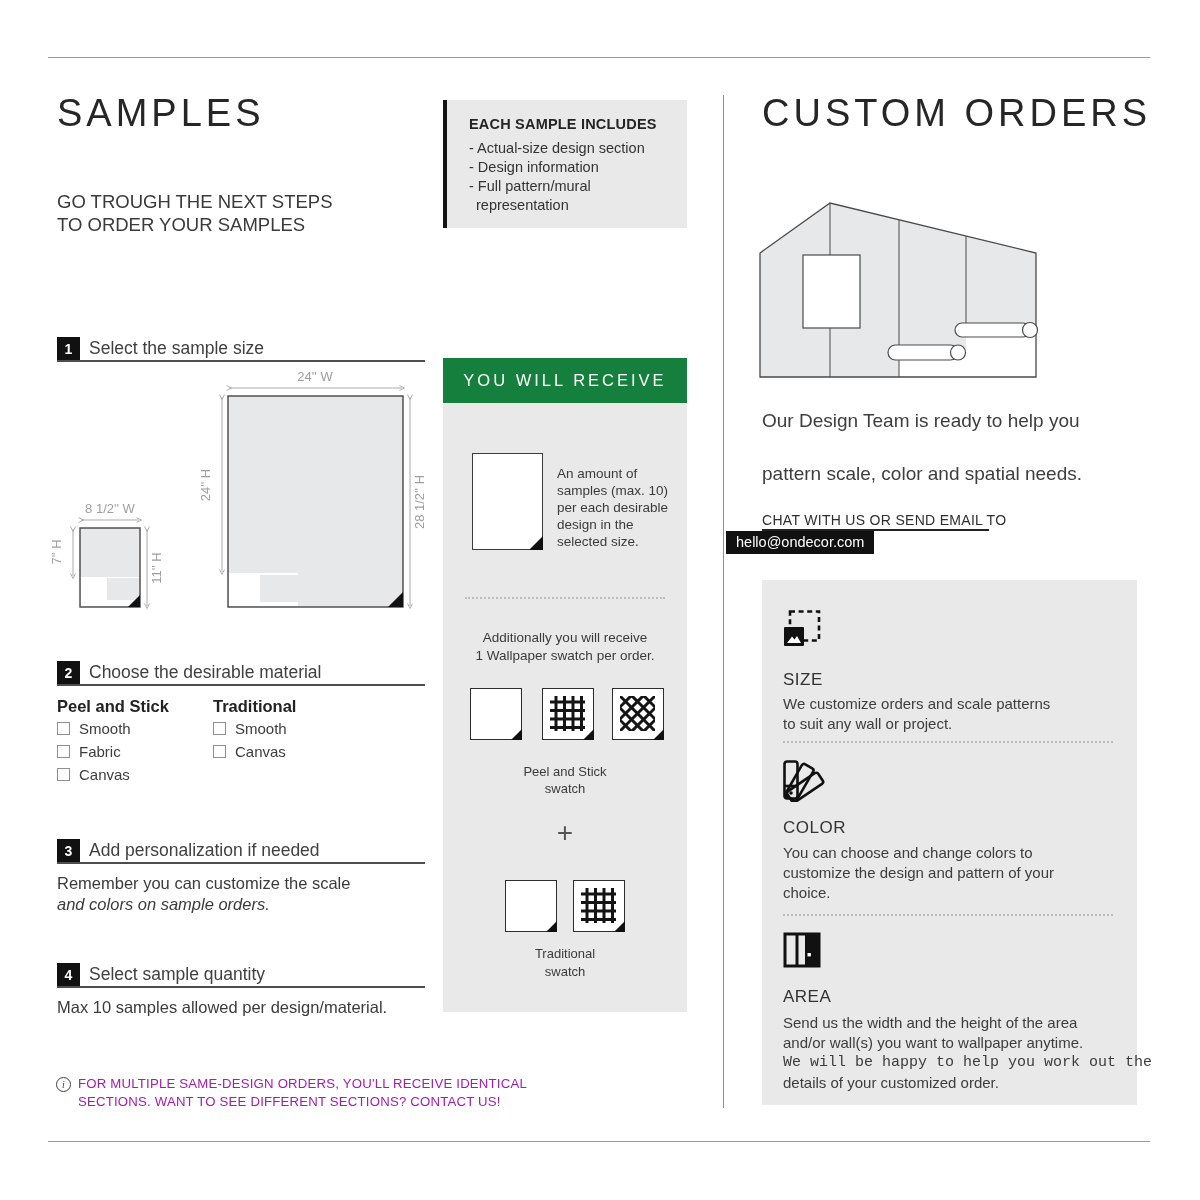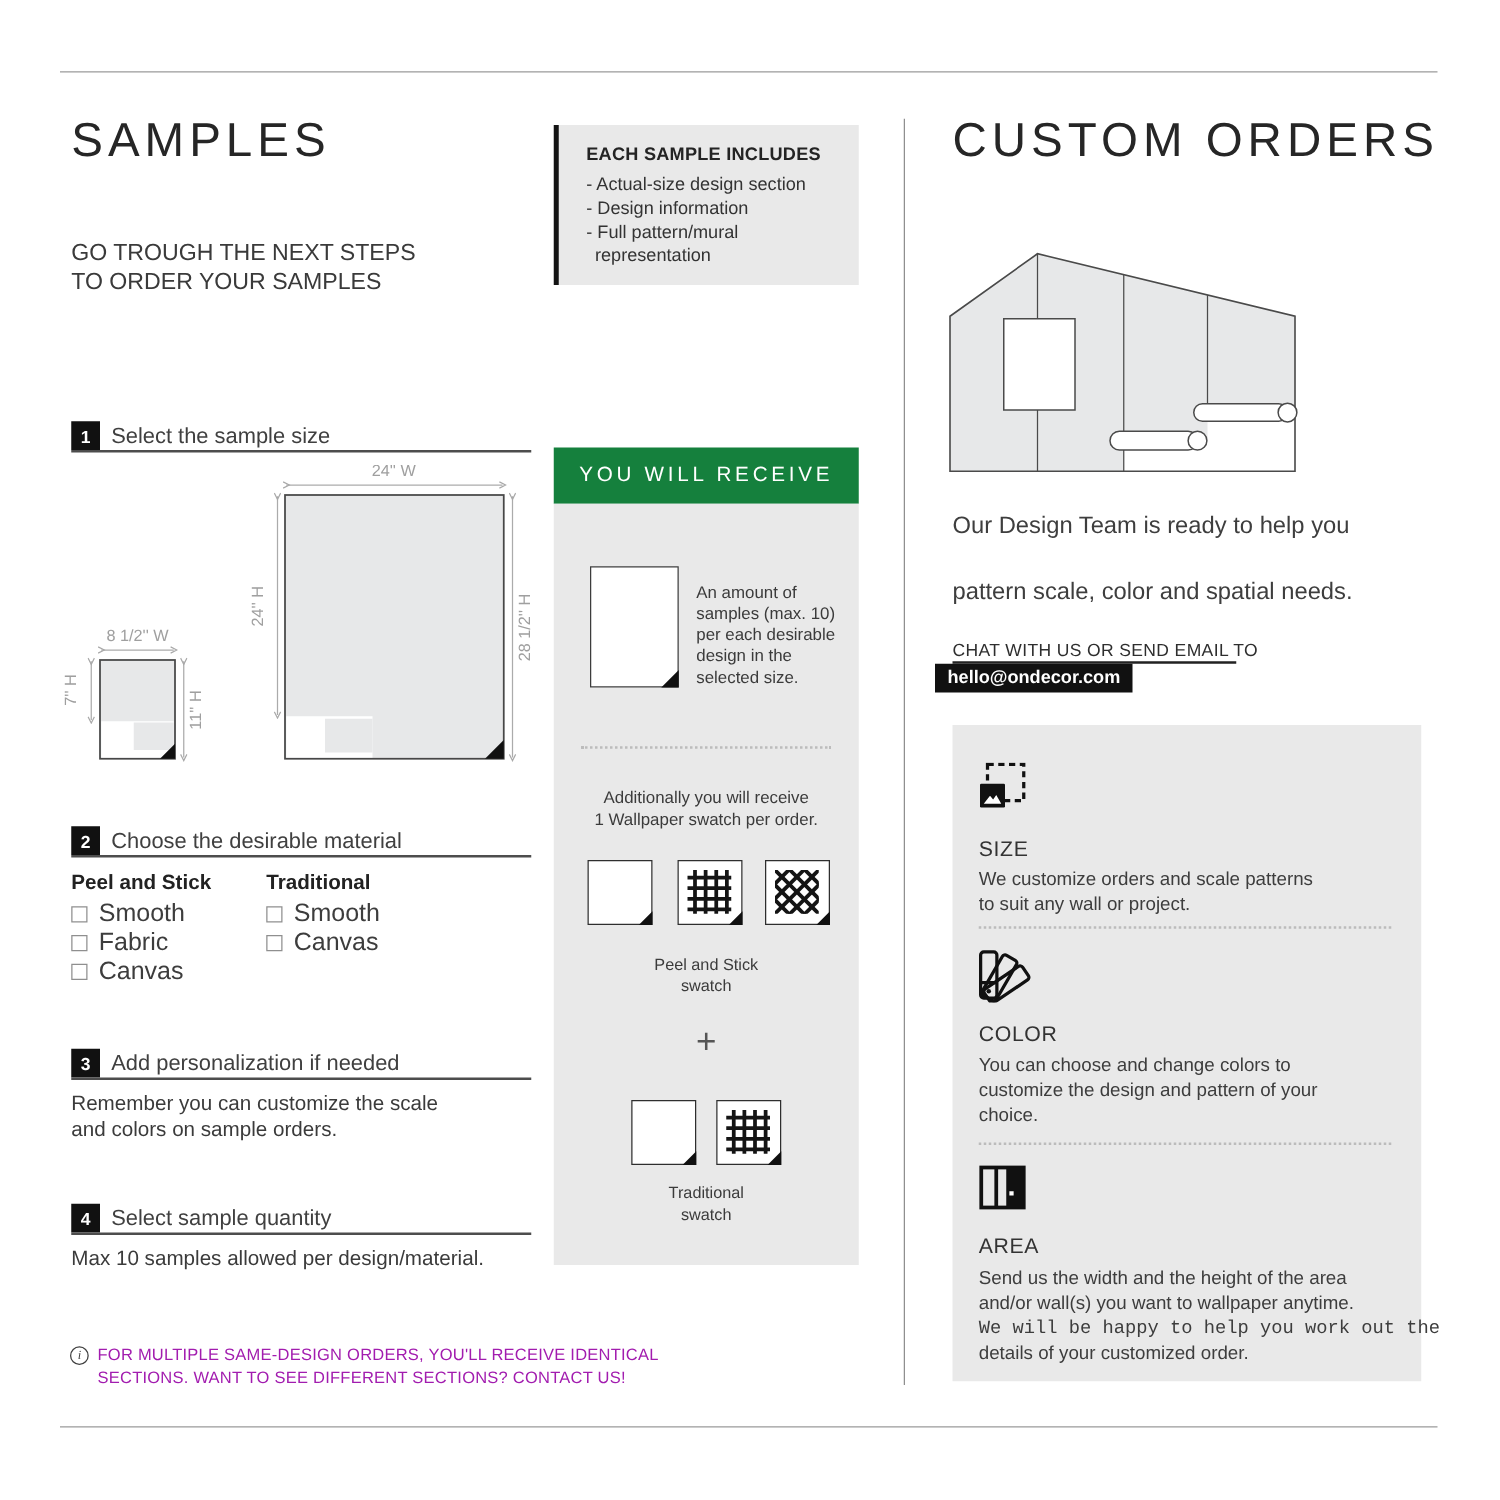--- a/index.html
+++ b/index.html
@@ -12,21 +12,21 @@
   .big-title{font-size:38px;letter-spacing:4px;color:#262626;font-weight:400;}
   .intro{font-size:18.5px;line-height:23px;color:#3a3a3a;}
   .gray-box{position:absolute;background:#e9e9e9;}
   .inc-title{font-weight:700;font-size:14.5px;color:#242424;letter-spacing:.2px;}
   .inc-item{font-size:14.5px;line-height:19px;color:#333;}
   .step-num{position:absolute;width:23px;height:23px;background:#111;color:#fff;
             font-size:14px;font-weight:700;display:flex;align-items:center;justify-content:center;}
   .step-title{position:absolute;font-size:17.5px;color:#404040;white-space:nowrap;}
   .step-line{position:absolute;height:1.5px;background:#4d4d4d;width:368px;left:57px;}
   .mat-title{position:absolute;font-size:16.5px;font-weight:700;color:#222;white-space:nowrap;}
-  .mat-item{position:absolute;font-size:20px;color:#3d3d3d;white-space:nowrap;display:flex;align-items:center;}
+  .mat-item{position:absolute;font-size:15px;color:#3d3d3d;white-space:nowrap;display:flex;align-items:center;}
   .checkbox{display:inline-block;width:11px;height:11px;border:1.5px solid #8f8f8f;margin-right:9px;background:#fff;}
   .note{position:absolute;font-size:16.5px;line-height:21px;color:#3b3b3b;white-space:nowrap;}
   .banner{position:absolute;left:443px;top:358px;width:244px;height:45px;background:#15803d;color:#fff;
           font-size:16.5px;letter-spacing:3px;display:flex;align-items:center;justify-content:center;}
   .swatch{position:absolute;width:52px;height:52px;background:#fff;border:1.5px solid #2e2e2e;box-sizing:border-box;}
   .fold{position:absolute;right:-1px;bottom:-1px;width:0;height:0;
         border-left:11px solid transparent;border-bottom:11px solid #101010;}
   .fold-lg{position:absolute;right:-1px;bottom:-1px;width:0;height:0;
         border-left:14px solid transparent;border-bottom:14px solid #101010;}
   .dotted{position:absolute;border-top:2px dotted #bcbcbc;height:0;}
@@ -124,21 +124,21 @@
     </div>
   <div class="mat-item" style="left:213px;top:743px;">
       <span class="checkbox"></span>
       <span>Canvas</span>
     </div>
 
   <div class="step-num" style="left:57px;top:839px;">3</div>
   <div class="step-title" style="left:89px;top:840px;">Add personalization if needed</div>
   <div class="step-line" style="top:862px;"></div>
   <div class="note" style="left:57px;top:873px;">Remember you can customize the scale</div>
-  <div class="note" style="left:57px;top:894px;">and colors on sample orders.</div>
+  <div class="note" style="left:57px;top:894px;font-style:italic;">and colors on sample orders.</div>
 
   <div class="step-num" style="left:57px;top:963px;">4</div>
   <div class="step-title" style="left:89px;top:964px;">Select sample quantity</div>
   <div class="step-line" style="top:986px;"></div>
   <div class="note" style="left:57px;top:997px;">Max 10 samples allowed per design/material.</div>
 
   <div class="banner">YOU WILL RECEIVE</div>
   <div class="gray-box" style="left:443px;top:403px;width:244px;height:609px;">
     <div class="abs" style="left:29px;top:50px;width:71px;height:97px;background:#fff;border:1.4px solid #3c3c3c;box-sizing:border-box;">
       <i class="fold-lg"></i>
@@ -236,21 +236,21 @@
     <circle cx="203" cy="157.5" r="7.5" fill="#ffffff" stroke="#4a4a4a" stroke-width="1.2"></circle>
     <rect x="200" y="128" width="75" height="14" rx="7" fill="#ffffff" stroke="#4a4a4a" stroke-width="1.2"></rect>
     <circle cx="275" cy="135" r="7.5" fill="#ffffff" stroke="#4a4a4a" stroke-width="1.2"></circle>
   </svg>
 
   <div class="t rintro" style="left:762px;top:408px;">Our Design Team is ready to help you</div>
   <div class="t rintro" style="left:762px;top:461px;">pattern scale, color and spatial needs.</div>
 
   <div class="t chat-label" style="left:762px;top:512px;">CHAT WITH US OR SEND EMAIL TO</div>
   <div class="abs" style="left:762px;top:529px;width:227px;height:1.5px;background:#222;"></div>
-  <div class="email-badge" style="left:748px;top:531px;font-weight:bold;">hello@ondecor.com</div>
+  <div class="email-badge" style="left:726px;top:531px;">hello@ondecor.com</div>
 
   <div class="gray-box" style="left:762px;top:580px;width:375px;height:525px;">
 
     <svg class="abs" style="left:21px;top:30px;" width="38" height="38" viewBox="0 0 38 38">
       <rect x="7" y="1.5" width="29" height="29" fill="none" stroke="#111" stroke-width="2.6" stroke-dasharray="5 3.6"></rect>
       <rect x="1" y="17" width="20" height="19" rx="1" fill="#111"></rect>
       <path d="M4 33 L9 26.5 L11.5 29.5 L14 26 L18 33 Z" fill="#fff"></path>
     </svg>
     <div class="sec-title" style="left:21px;top:90px;">SIZE</div>
     <div class="sec-body" style="left:21px;top:114px;">We customize orders and scale patterns</div>

